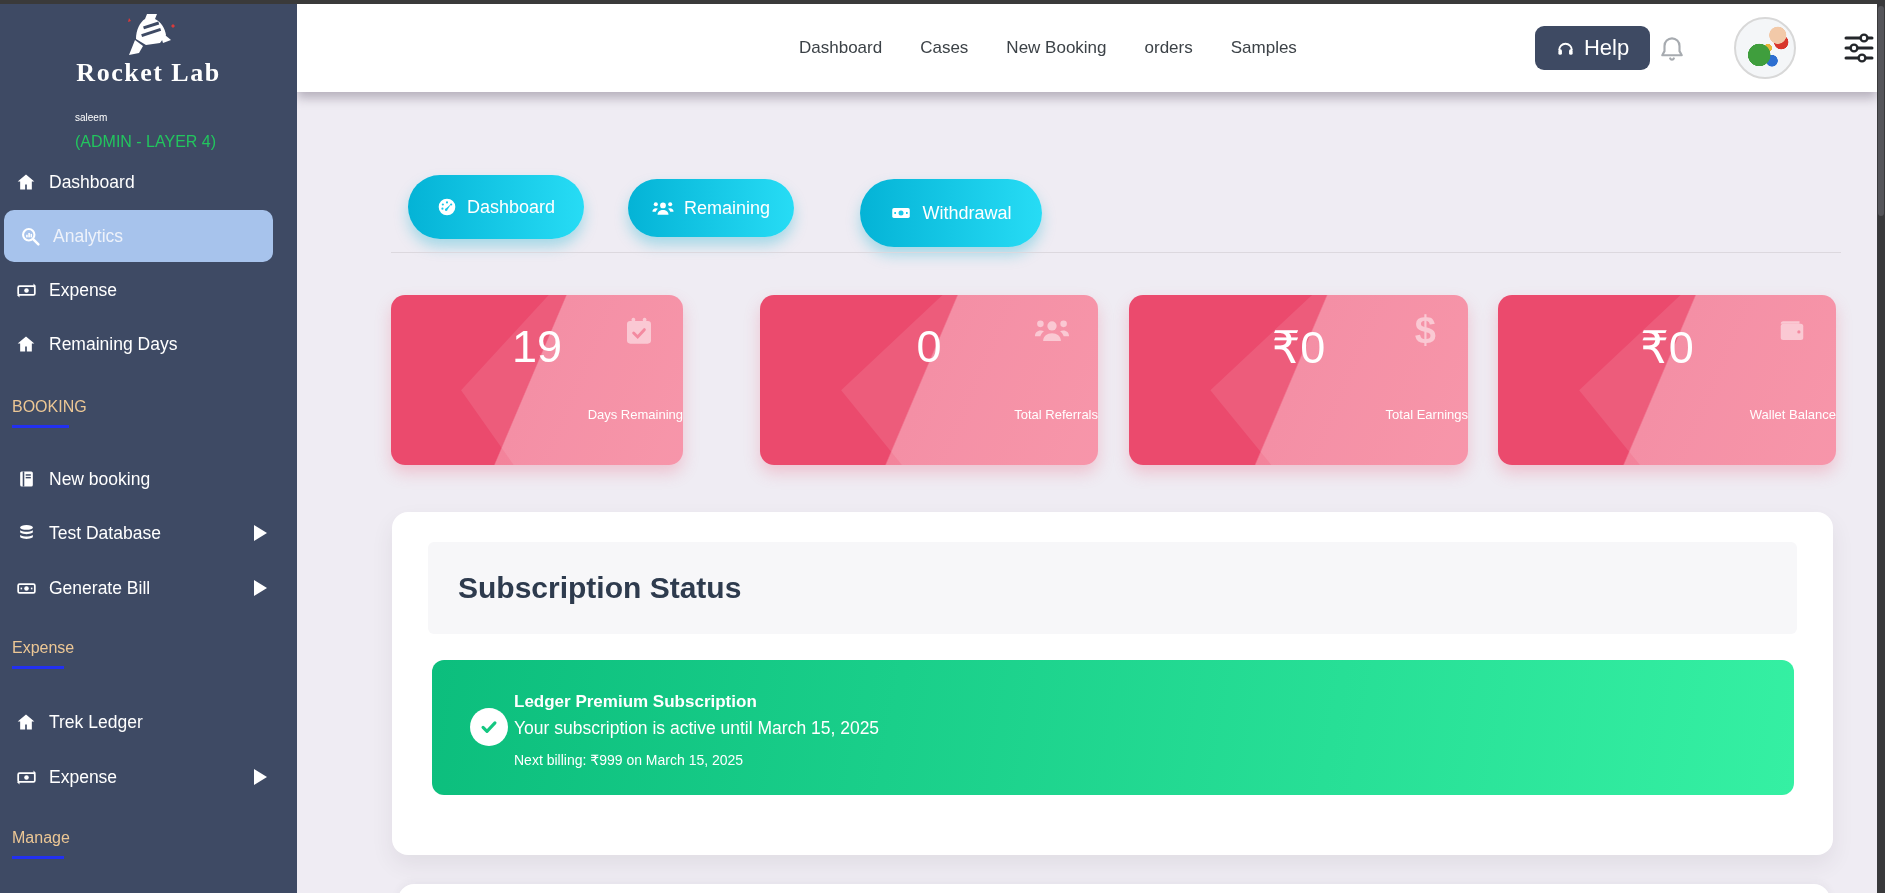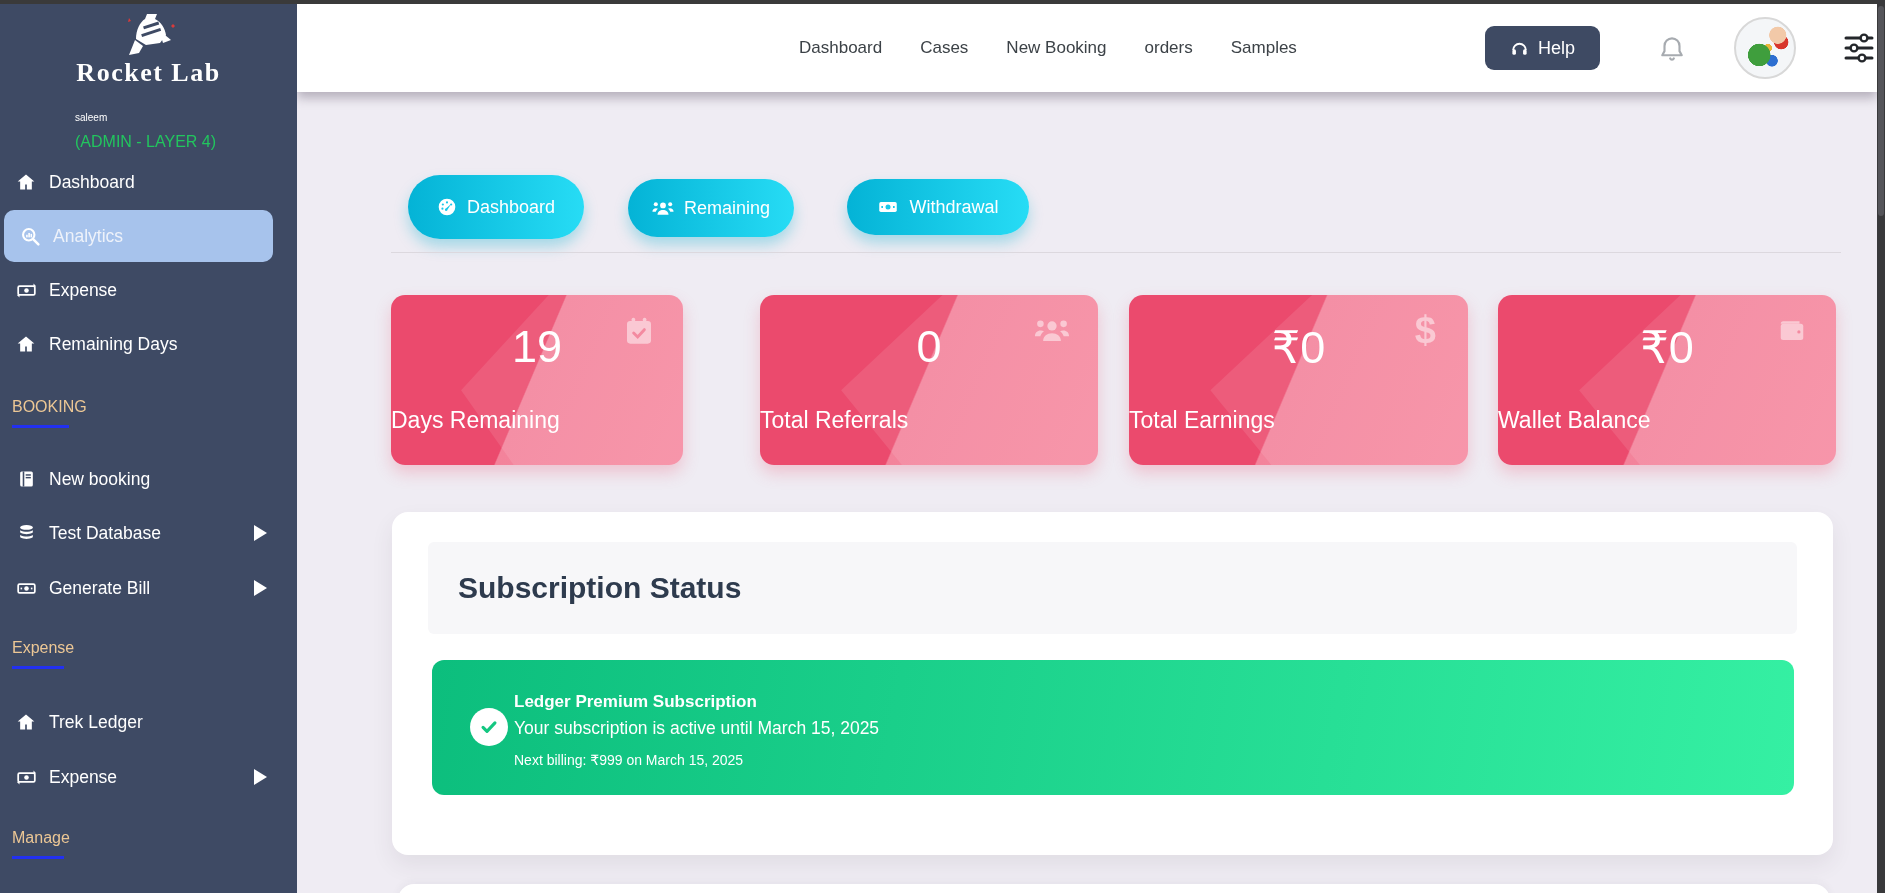--- a/index.html
+++ b/index.html
@@ -26,22 +26,22 @@
   .sb-active .sb-label { color:#eef2fa; }
   .sb-arrow { position:absolute; right:30px; width:0; height:0; border-top:8px solid transparent; border-bottom:8px solid transparent; border-left:13px solid #fff; }
   .sb-section { position:absolute; left:12px; color:#ecc795; font-size:16px; }
   .sb-underline { position:absolute; left:0; top:27px; height:3px; background:#2230f0; display:block; }
 
   
   .navbar { position:absolute; left:297px; top:4px; width:1580px; height:88px; background:#fff; z-index:30;
     box-shadow:0 6px 10px rgba(90,80,100,.38); }
   .nav-links { position:absolute; left:502px; top:0; height:88px; display:flex; align-items:center; gap:38px; }
   .nav-link { font-size:17px; color:#3c4247; cursor:pointer; white-space:nowrap; }
-  .help-btn { position:absolute; left:1188px; top:22px; width:115px; height:44px; background:#3e4a63; border-radius:9px;
-    display:flex; align-items:center; justify-content:center; gap:9px; color:#fff; font-size:18px; cursor:pointer; border:none; }
+  .help-btn { position:absolute; left:1238px; top:22px; width:115px; height:44px; background:#3e4a63; border-radius:9px;
+    display:flex; align-items:center; justify-content:center; gap:9px; color:#fff; font-size:22px; cursor:pointer; border:none; }
   .bell { position:absolute; left:1360px; top:30px; cursor:pointer; }
   .avatar { position:absolute; left:1437px; top:13px; width:62px; height:62px; border-radius:50%; border:2px solid #d8d8d8; cursor:pointer;
     background:
       radial-gradient(circle at 72% 28%, #f2c9a8 0 14%, transparent 15%),
       radial-gradient(circle at 78% 40%, #d8362c 0 12%, transparent 13%),
       radial-gradient(circle at 40% 62%, #3f9e3d 0 22%, transparent 23%),
       radial-gradient(circle at 62% 72%, #2d6fd1 0 10%, transparent 11%),
       radial-gradient(circle at 55% 50%, #e8b63a 0 9%, transparent 10%),
       #f4f6f8; }
   .sliders { position:absolute; left:1546px; top:27px; cursor:pointer; }
@@ -51,21 +51,21 @@
   .tab-pill { position:absolute; border-radius:999px; display:flex; align-items:center; justify-content:center; gap:10px;
     background:linear-gradient(90deg,#04b3d6,#27dcf5); color:#fff; font-size:18px; cursor:pointer;
     box-shadow:0 8px 14px rgba(30,180,210,.35); }
   .divider { position:absolute; left:94px; top:160px; width:1450px; height:1px; background:#dcd8de; }
 
   .stat-card { position:absolute; top:203px; height:170px; border-radius:14px; overflow:hidden;
     background:linear-gradient(113deg,#eb4a6d 48%,#f3839b 48.4%,#f68AA1 100%); box-shadow:0 8px 16px rgba(235,74,109,.25); }
   .stat-card::after { content:""; position:absolute; inset:0; background:rgba(255,255,255,.10);
     clip-path:polygon(54% 0,100% 0,100% 100%,42% 100%,24% 56%); }
   .stat-val { position:absolute; top:26px; left:0; width:100%; text-align:center; color:#fff; font-size:45px; z-index:2; }
-  .stat-lab { position:absolute; top:112px; left:0; width:100%; text-align:left; color:#fff; font-size:23px; z-index:2; }
+  .stat-lab { position:absolute; top:112px; left:0; width:100%; text-align:right; color:#fff; font-size:13px; z-index:2; }
   .stat-ico { position:absolute; top:20px; right:28px; opacity:.5; z-index:2; }
 
   .sub-card { position:absolute; left:95px; top:420px; width:1441px; height:343px; background:#fff; border-radius:16px;
     box-shadow:0 10px 22px rgba(60,50,70,.08); }
   .sub-head { position:absolute; left:36px; top:30px; width:1369px; height:92px; background:#f7f7f9; border-radius:6px;
     display:flex; align-items:center; }
   .sub-title { font-size:30px; font-weight:bold; color:#2e3b4e; margin-left:30px; }
   .sub-alert { position:absolute; left:40px; top:148px; width:1362px; height:135px; border-radius:12px;
     background:linear-gradient(100deg,#0cbe7d,#35f0a3); color:#fff; }
   .alert-check { position:absolute; left:38px; top:48px; width:38px; height:38px; border-radius:50%; background:#fff;
@@ -282,21 +282,21 @@
           <circle cx="13" cy="8" r="3.4"></circle>
             <path d="M6.5 19c0-3.4 2.9-5.6 6.5-5.6s6.5 2.2 6.5 5.6z"></path>
           <circle cx="4.5" cy="6.5" r="2.4"></circle>
             <path d="M.5 15.5c0-2.6 1.8-4.2 4.2-4.2 .9 0 1.7.2 2.4.6-1.6 1.2-2.6 2.8-2.6 3.6z"></path>
           <circle cx="21.5" cy="6.5" r="2.4"></circle>
             <path d="M25.5 15.5c0-2.6-1.8-4.2-4.2-4.2-.9 0-1.7.2-2.4.6 1.6 1.2 2.6 2.8 2.6 3.6z"></path>
         </svg>
       </span>
       <span>Remaining</span>
     </div>
-    <div class="tab-pill" style="left:550px;top:87px;width:182px;height:56px">
+    <div class="tab-pill" style="left:563px;top:87px;width:182px;height:68px">
       <span style="display:flex">
         <svg width="22" height="20" viewBox="0 0 24 24">
           <rect x="1.5" y="6" width="21" height="12" rx="2" fill="#fff"></rect>
           <circle cx="12" cy="12" r="3" fill="#17c8ea"></circle>
           <rect x="4" y="10.8" width="2" height="2.4" fill="#17c8ea"></rect>
             <rect x="18" y="10.8" width="2" height="2.4" fill="#17c8ea"></rect>
         </svg>
       </span>
       <span>Withdrawal</span>
     </div>

